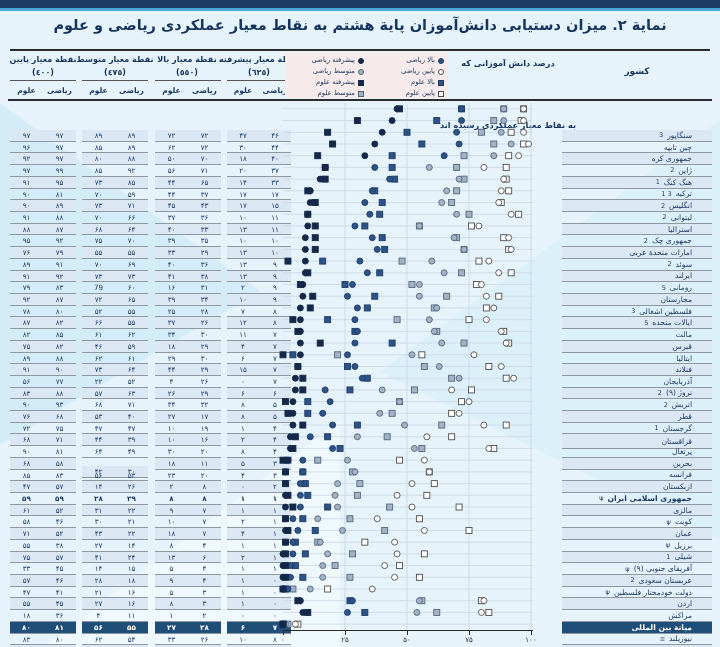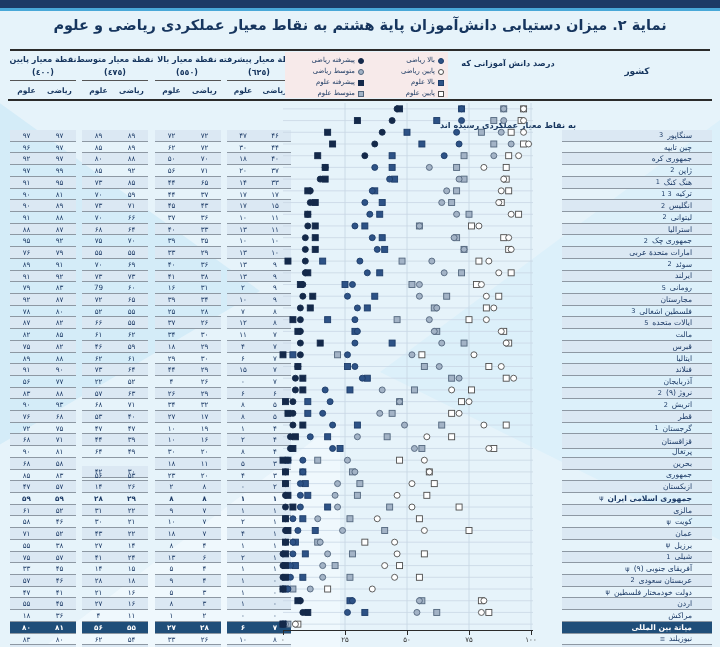--- a/index.html
+++ b/index.html
@@ -775,21 +775,21 @@
         </div>
         <div class="num-seg" style="left:155px;width:66px;top:0;">
                <div class="num-cell">۲۳</div>
                <div class="num-cell">۲۰</div>
         </div>
         <div class="num-seg" style="left:227px;width:64px;top:0;">
                <div class="num-cell">۴</div>
                <div class="num-cell">۳</div>
         </div>
        <div class="country-cell" style="top:0;height:11.71111111111111px;padding-right:20px;">
-         <span class="country-name">جمهوری</span>
+         <span class="country-name">فرانسه</span>
 
        </div>
       </div>
       <div class="row-wrap" style="top:454.3333333333333px;height:11.71111111111111px;">
         <div class="num-seg shade" style="left:10px;width:66px;top:0;">
                <div class="num-cell">۴۷</div>
                <div class="num-cell">۵۷</div>
         </div>
         <div class="num-seg shade" style="left:82px;width:66px;top:0;">
                <div class="num-cell">۱۴</div>

